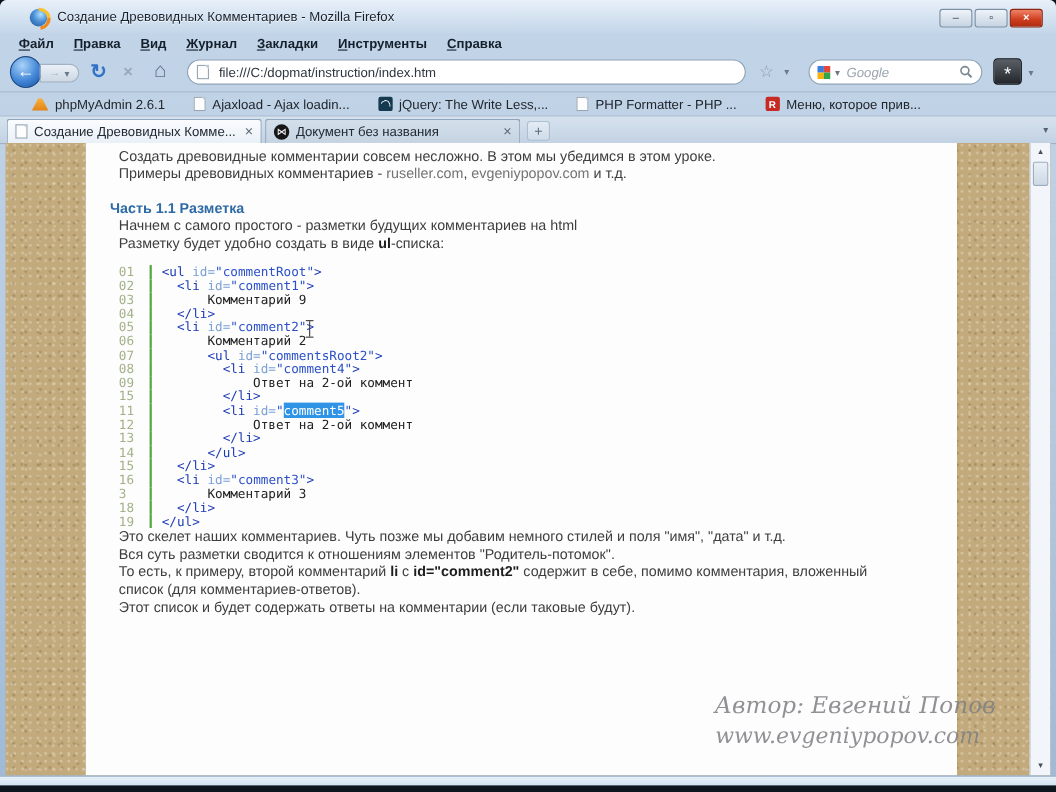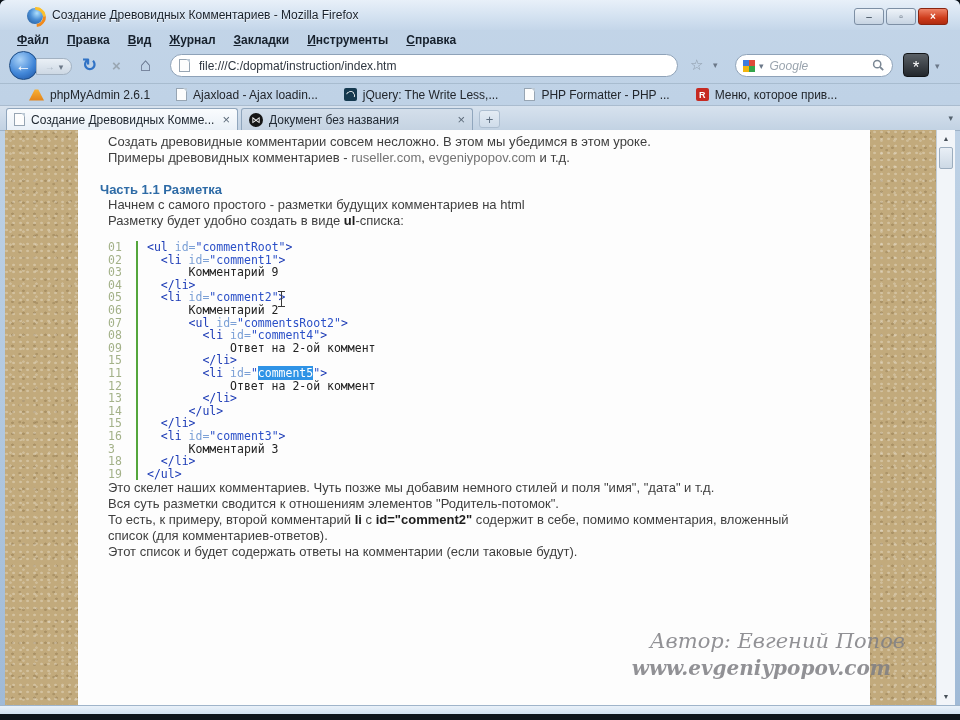--- a/index.html
+++ b/index.html
@@ -126,21 +126,21 @@
   .ln{width:22px;text-align:left;color:#a3b188;flex:none;}
   .lc{border-left:2px solid #54a63c;margin-left:6px;padding-left:9px;white-space:pre;color:#222;}
   .tk-tag{color:#1b3ab5;}
   .tk-attr{color:#7ba0d6;}
   .tk-str{color:#2b50c8;}
   .sel{background:#2f93e6;color:#fff;}
   
   .watermark{position:absolute;right:50px;top:498px;text-align:right;
     font-family:"DejaVu Serif",serif;font-style:italic;color:#7f7f84;opacity:.85;}
   .wm1{font-size:21px;line-height:27px;}
-  .wm2{font-size:20px;line-height:27px;padding-right:14px;font-weight:bold;}
+  .wm2{font-size:20px;line-height:27px;padding-right:14px;}
   
   .ibeam{position:absolute;left:272px;top:161px;width:9px;height:16px;}
   .ibeam i{position:absolute;left:3.8px;top:1px;bottom:1px;width:1.4px;background:#3a3a3a;}
   .ibeam b{position:absolute;left:1px;right:1px;height:1.4px;background:#3a3a3a;}
   .ibeam b.bot{bottom:0;} .ibeam b.top{top:0;}
   
   .scrollbar{position:absolute;right:0;top:0;bottom:0;width:19px;background:#f2f5f9;
     border-left:1px solid #c3cfdb;box-sizing:border-box;}
   .sb-btn{position:absolute;left:0;right:0;height:15px;display:flex;align-items:center;
     justify-content:center;font-size:7px;color:#474f58;}

